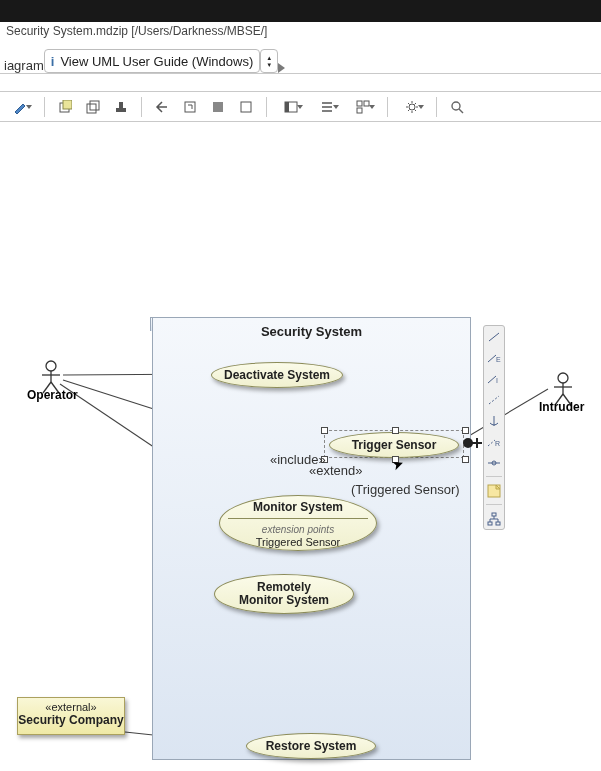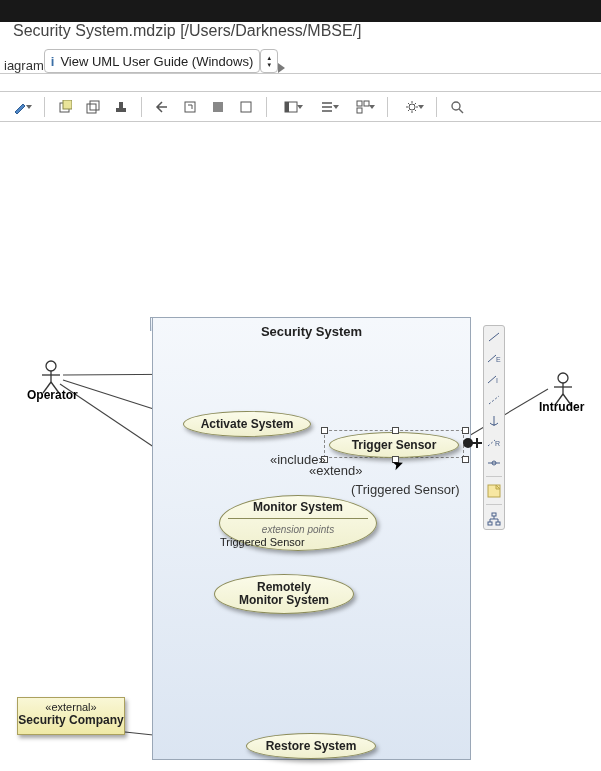--- a/index.html
+++ b/index.html
@@ -21,21 +21,21 @@
     --textc:#222;
     --title-bar:#3b3b3b;
     --title-text:#cfcfcf;
     --shadow:rgba(0,0,0,.35);
     --mini-panel:#f0f0f0;
   }
   *{box-sizing:border-box;font-family:"Helvetica Neue",Arial,sans-serif}
   body{margin:0;background:var(--bg);color:var(--textc)}
   .stage{width:601px;height:771px;position:relative;overflow:hidden;background:#fff;border-top:22px solid #181818}
   .title-dot{position:absolute;top:-18px;right:4px;width:14px;height:14px;border-radius:50%;background:#e7e7e7;border:2px solid #0a0a0a}
-  .file-row{height:22px;line-height:22px;font-size:16px;color:#444;padding-left:13px;white-space:nowrap;overflow:hidden;position:relative;top:-2px}
+  .file-row{height:22px;line-height:22px;font-size:12px;color:#444;padding-left:6px;white-space:nowrap;overflow:hidden;position:relative;top:-2px}
   .menu-row{height:30px;display:flex;align-items:flex-end;gap:0;padding:0 4px;border-bottom:1px solid var(--toolbar-sep);font-size:13px}
   .menu-row .trunc{color:#333}
   .combo{display:flex;align-items:center;gap:6px;height:24px;padding:0 6px;border:1px solid var(--border);border-radius:4px;background:#fff;font-size:13px}
   .combo .i{color:#3a6ea5;font-weight:bold}
   .spin{width:18px;height:24px;border:1px solid var(--border);border-radius:4px;display:flex;flex-direction:column;justify-content:center;align-items:center;font-size:7px;line-height:7px}
   .play{width:0;height:0;border-left:7px solid #7a7a7a;border-top:5px solid transparent;border-bottom:5px solid transparent}
   .thin-bar{height:18px;border-bottom:1px solid var(--toolbar-sep)}
   .toolbar{height:30px;display:flex;align-items:center;gap:8px;padding:0 6px;border-bottom:1px solid var(--toolbar-sep)}
   .vsep{width:1px;height:20px;background:var(--toolbar-sep);margin:0 2px}
   .tbtn{width:20px;height:20px;display:flex;align-items:center;justify-content:center;border-radius:3px;color:#555}
@@ -46,21 +46,21 @@
   .pkg-tab{position:absolute;left:150px;top:295px;width:113px;height:14px;background:linear-gradient(var(--bluegrad-top),var(--bluegrad-bot));border:1px solid var(--bluegrad-edge);border-bottom:none}
   .pkg{position:absolute;left:152px;top:295px;width:319px;height:443px;background:linear-gradient(var(--bluegrad-top),var(--bluegrad-bot));border:1px solid var(--bluegrad-edge)}
   .pkg-title{position:absolute;left:0;right:0;top:6px;text-align:center;font-weight:bold;font-size:13px}
   
   .uc{position:absolute;background:linear-gradient(var(--usecase-fill-top),var(--usecase-fill-bot));border:1px solid var(--usecase-border);border-radius:50%/50%;text-align:center;display:flex;align-items:center;justify-content:center;font-weight:bold;font-size:12px;box-shadow:2px 3px 4px var(--shadow)}
   .uc.multi{flex-direction:column;line-height:13px}
   .uc-ep{position:absolute;border:1px solid var(--usecase-border);border-radius:50%/50%;background:linear-gradient(var(--usecase-fill-top),var(--usecase-fill-bot));box-shadow:2px 3px 4px var(--shadow)}
   .uc-ep .top{position:absolute;left:0;right:0;top:4px;text-align:center;font-weight:bold;font-size:12px}
   .hr{position:absolute;left:8px;right:8px;height:0;border-top:1px solid var(--usecase-border)}
   .ep-lbl{position:absolute;left:0;right:0;top:28px;text-align:center;font-style:italic;font-size:10px;color:#6a6a6a}
-  .ep-val{position:absolute;left:0;right:0;top:40px;font-size:11px}
+  .ep-val{position:absolute;left:0;right:0;top:40px;text-align:center;font-size:11px}
   
   .ext{position:absolute;left:17px;top:675px;width:108px;height:38px;background:linear-gradient(var(--ext-fill-top),var(--ext-fill-bot));border:1px solid var(--ext-border);box-shadow:2px 3px 4px var(--shadow);text-align:center;font-size:11px}
   .ext .stereo{margin-top:3px}
   .ext .name{font-weight:bold;font-size:12px}
   
   .actor{position:absolute;width:28px;height:38px;display:flex;align-items:center;justify-content:center}
   .actor svg{overflow:visible}
   .actor-label{position:absolute;font-weight:bold;font-size:12px;text-align:left;color:#000}
   
   .sel{position:absolute;border:1px dashed #888}
@@ -226,22 +226,22 @@
     <svg width="24" height="34">
         <circle cx="12" cy="6" r="5" fill="none" stroke="#333" stroke-width="1.3"></circle>
         <line x1="12" y1="11" x2="12" y2="22" stroke="#333" stroke-width="1.3"></line>
         <line x1="3" y1="15" x2="21" y2="15" stroke="#333" stroke-width="1.3"></line>
         <line x1="12" y1="22" x2="4" y2="33" stroke="#333" stroke-width="1.3"></line>
         <line x1="12" y1="22" x2="20" y2="33" stroke="#333" stroke-width="1.3"></line>
       </svg>
   </div>
   <div class="actor-label" style="left:539px;top:378px;width:48px">Intruder</div>
 
-
-  <div class="uc" style="left:183px;top:389px;width:128px;height:26px">Activate System</div>
+  <div class="uc" style="left:211px;top:340px;width:132px;height:26px">Deactivate System</div>
+
 
   <div class="sel" style="left:324px;top:408px;width:140px;height:28px"></div>
   <div class="uc" style="left:329px;top:410px;width:130px;height:26px">Trigger Sensor</div>
   <div class="handle" style="left:321px;top:405px"></div>
   <div class="handle" style="left:321px;top:434px"></div>
   <div class="handle" style="left:462px;top:405px"></div>
   <div class="handle" style="left:462px;top:434px"></div>
   <div class="handle" style="left:392px;top:405px"></div>
   <div class="handle" style="left:392px;top:434px"></div>
   <div class="endpoint-dot" style="left:463px;top:416px"></div>

